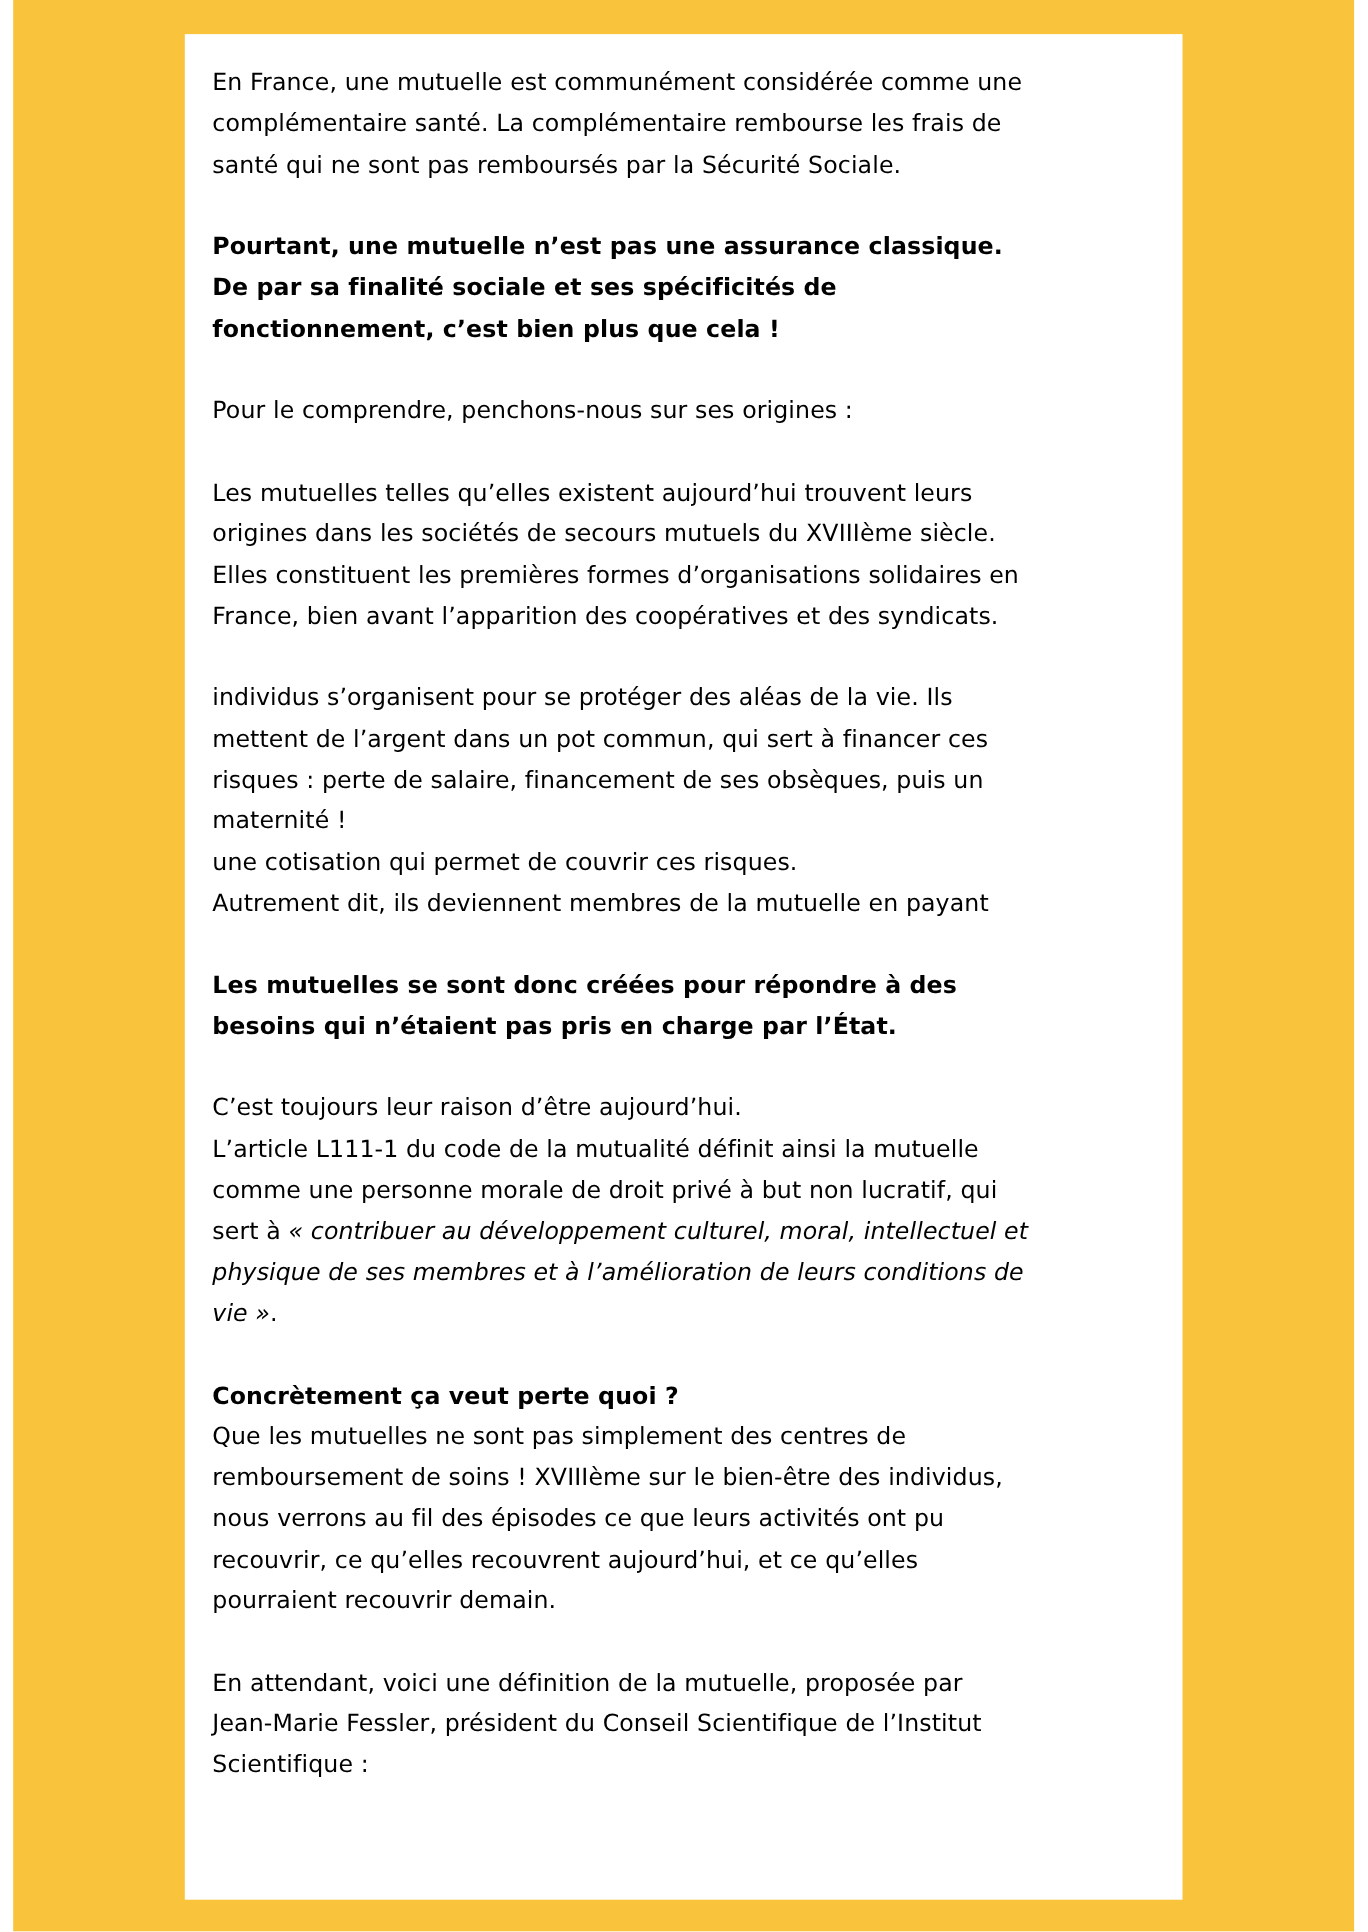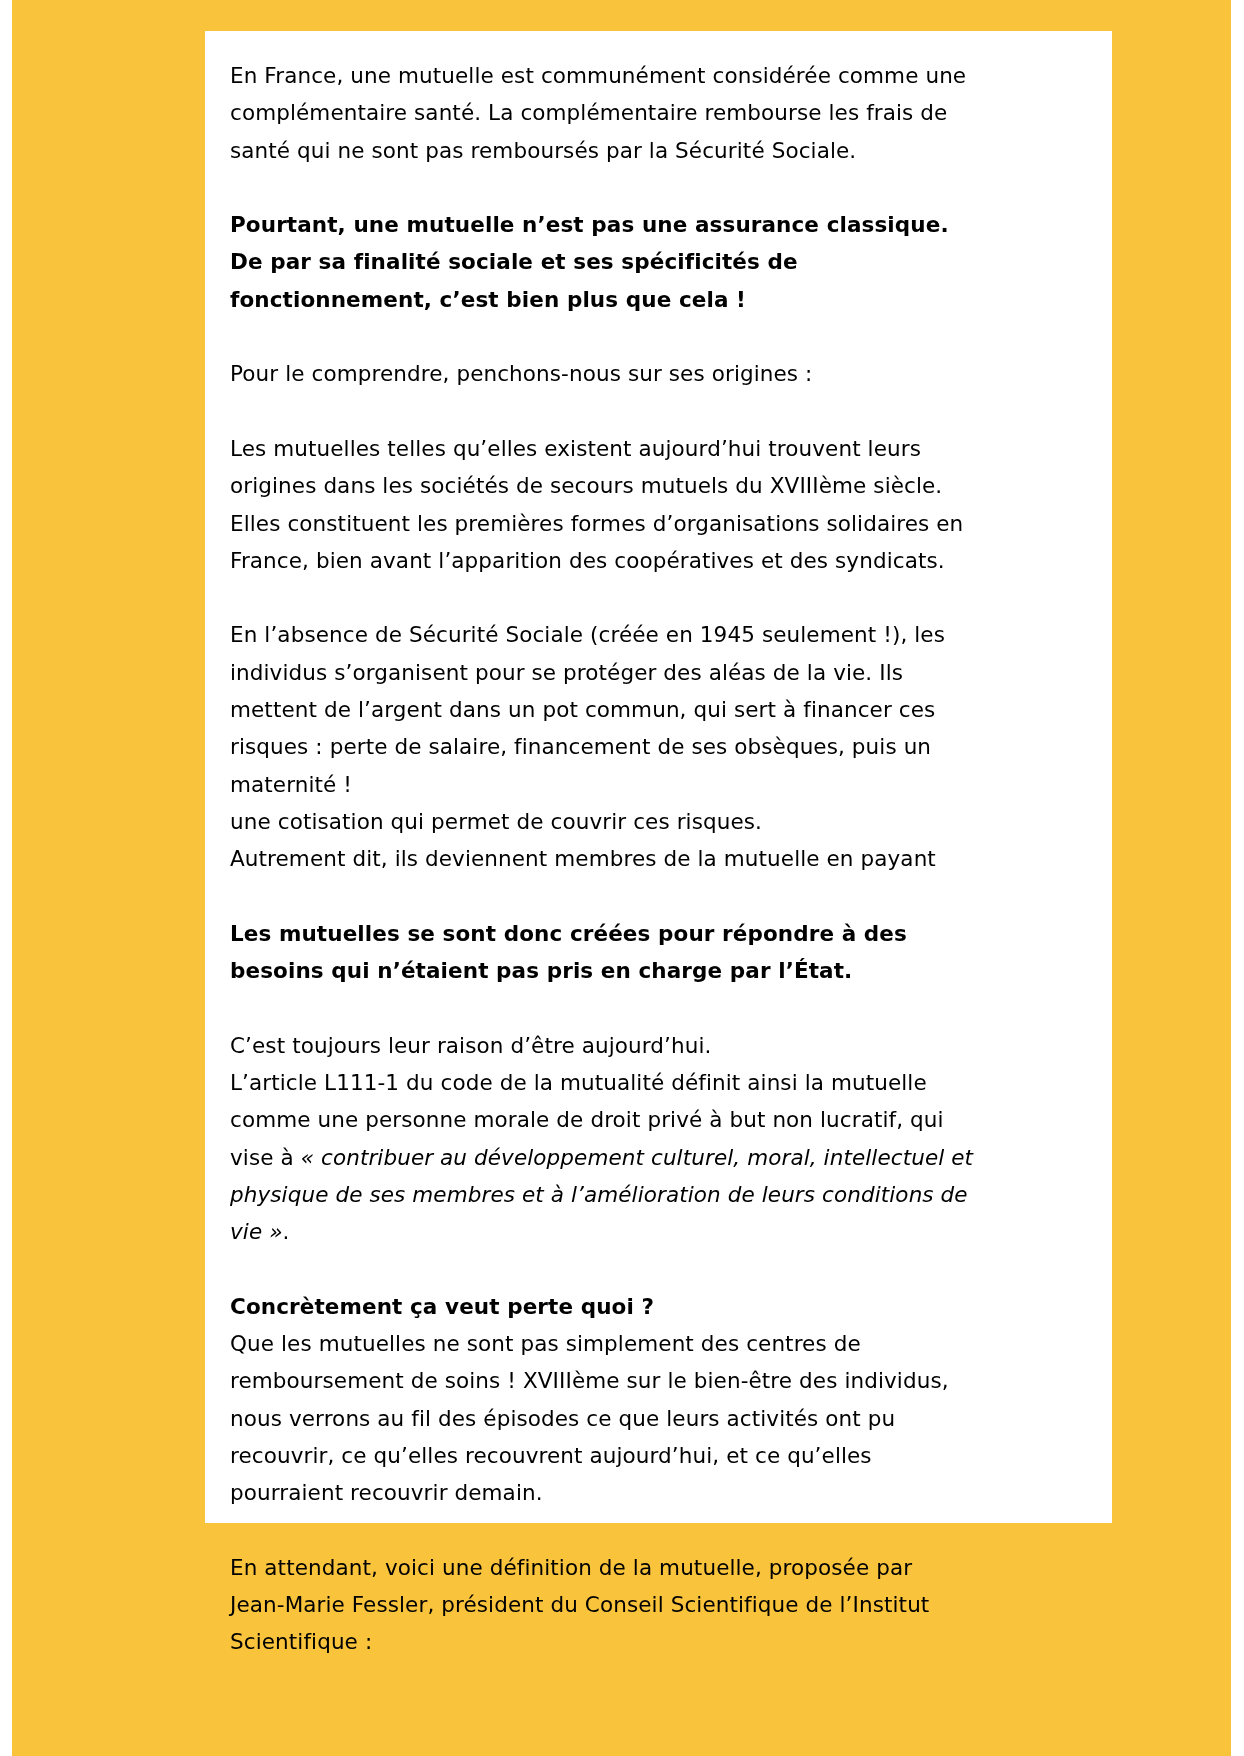--- a/index.html
+++ b/index.html
@@ -4,23 +4,22 @@
 <style>
   html, body { margin: 0; padding: 0; }
   body {
     width: 1244px; height: 1756px; background: #ffffff; position: relative; overflow: hidden;
   }
   .frame {
     position: absolute; left: 12px; top: 0; width: 1219px; height: 1756px;
     background: #F9C33C;
   }
   .page {
-    position: absolute; left: 168px; top: 31px; width: 907px; height: 1492px;
+    position: absolute; left: 168px; top: 31px; width: 907px; height: 1696px;
     background: #ffffff;
-    margin-left: 37px;
   }
   .content {
     position: absolute; left: 25px; top: 26px; width: 880px;
     font-family: "DejaVu Sans", sans-serif;
     font-size: 21.5px; line-height: 37.3px; color: #000;
     letter-spacing: 0.1px;
   }
   .line { white-space: nowrap; height: 37.3px; }
   .b { font-weight: bold; }
   .i { font-style: italic; }
@@ -54,42 +53,41 @@
 
     <div>
       <div class="line">Les mutuelles telles qu’elles existent aujourd’hui trouvent leurs</div>
       <div class="line">origines dans les sociétés de secours mutuels du XVIIIème siècle.</div>
       <div class="line">Elles constituent les premières formes d’organisations solidaires en</div>
       <div class="line">France, bien avant l’apparition des coopératives et des syndicats.</div>
     </div>
     <div class="gap"></div>
 
     <div>
-      <div class="line">En l’absence de Sécurité Sociale (créée en 1945 seulement !), les</div>
       <div class="line">individus s’organisent pour se protéger des aléas de la vie. Ils</div>
       <div class="line">mettent de l’argent dans un pot commun, qui sert à financer ces</div>
       <div class="line">risques : perte de salaire, financement de ses obsèques, puis un</div>
       <div class="line">maternité !</div>
       <div class="line">une cotisation qui permet de couvrir ces risques.</div>
       <div class="line">Autrement dit, ils deviennent membres de la mutuelle en payant</div>
     </div>
     <div class="gap"></div>
 
     <div class="b">
       <div class="line">Les mutuelles se sont donc créées pour répondre à des</div>
       <div class="line">besoins qui n’étaient pas pris en charge par l’État.</div>
     </div>
     <div class="gap"></div>
 
     <div>
       <div class="line">C’est toujours leur raison d’être aujourd’hui.</div>
       <div class="line">L’article L111-1 du code de la mutualité définit ainsi la mutuelle</div>
       <div class="line">comme une personne morale de droit privé à but non lucratif, qui</div>
       <div class="line">
-        <span>vise à </span><span class="i">« contribuer au développement culturel, moral, intellectuel et</span>
+        <span>sert à </span><span class="i">« contribuer au développement culturel, moral, intellectuel et</span>
       </div>
       <div class="line i">physique de ses membres et à l’amélioration de leurs conditions de</div>
       <div class="line">
         <span class="i">vie »</span><span>.</span>
       </div>
     </div>
     <div class="gap"></div>
 
     <div>
       <div class="line b">Concrètement ça veut perte quoi ?</div>

